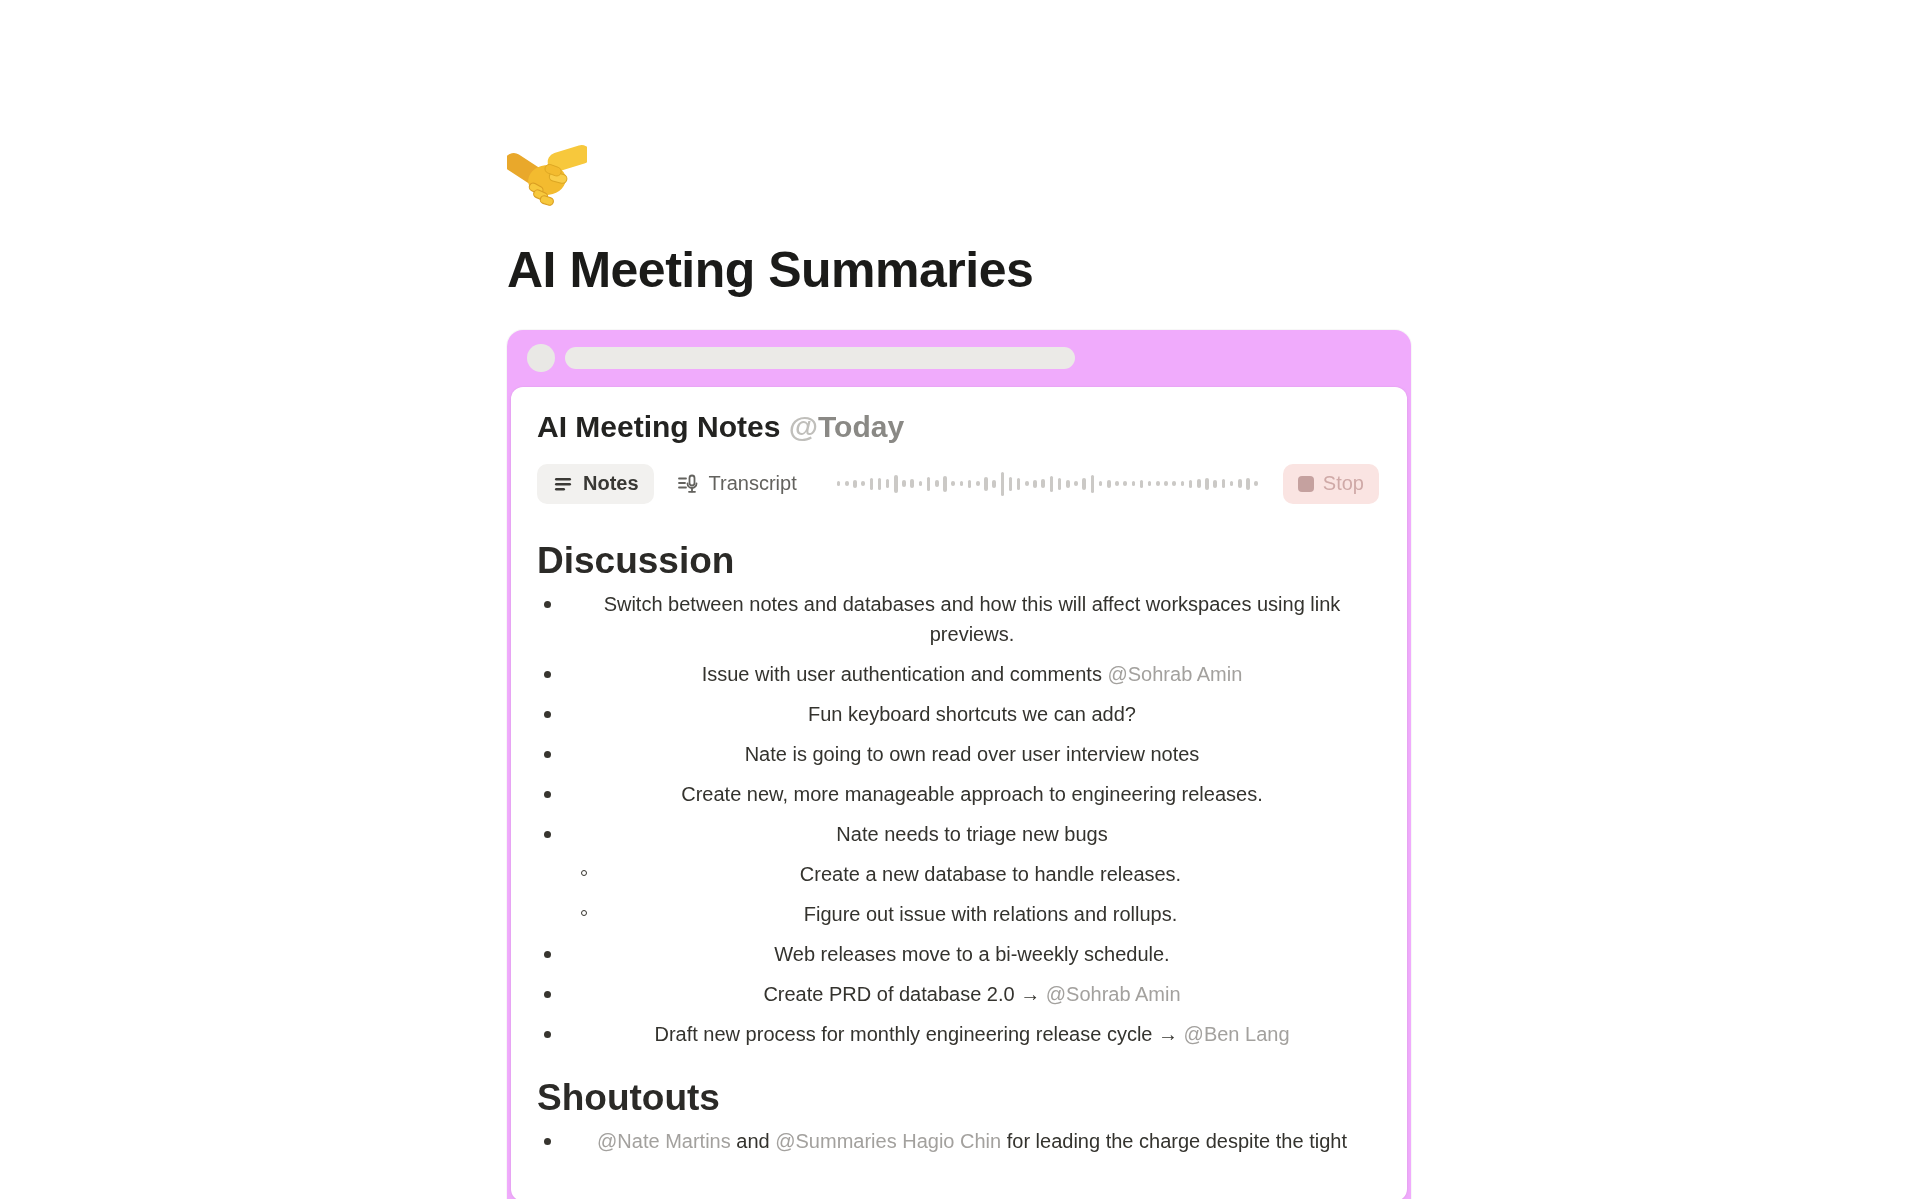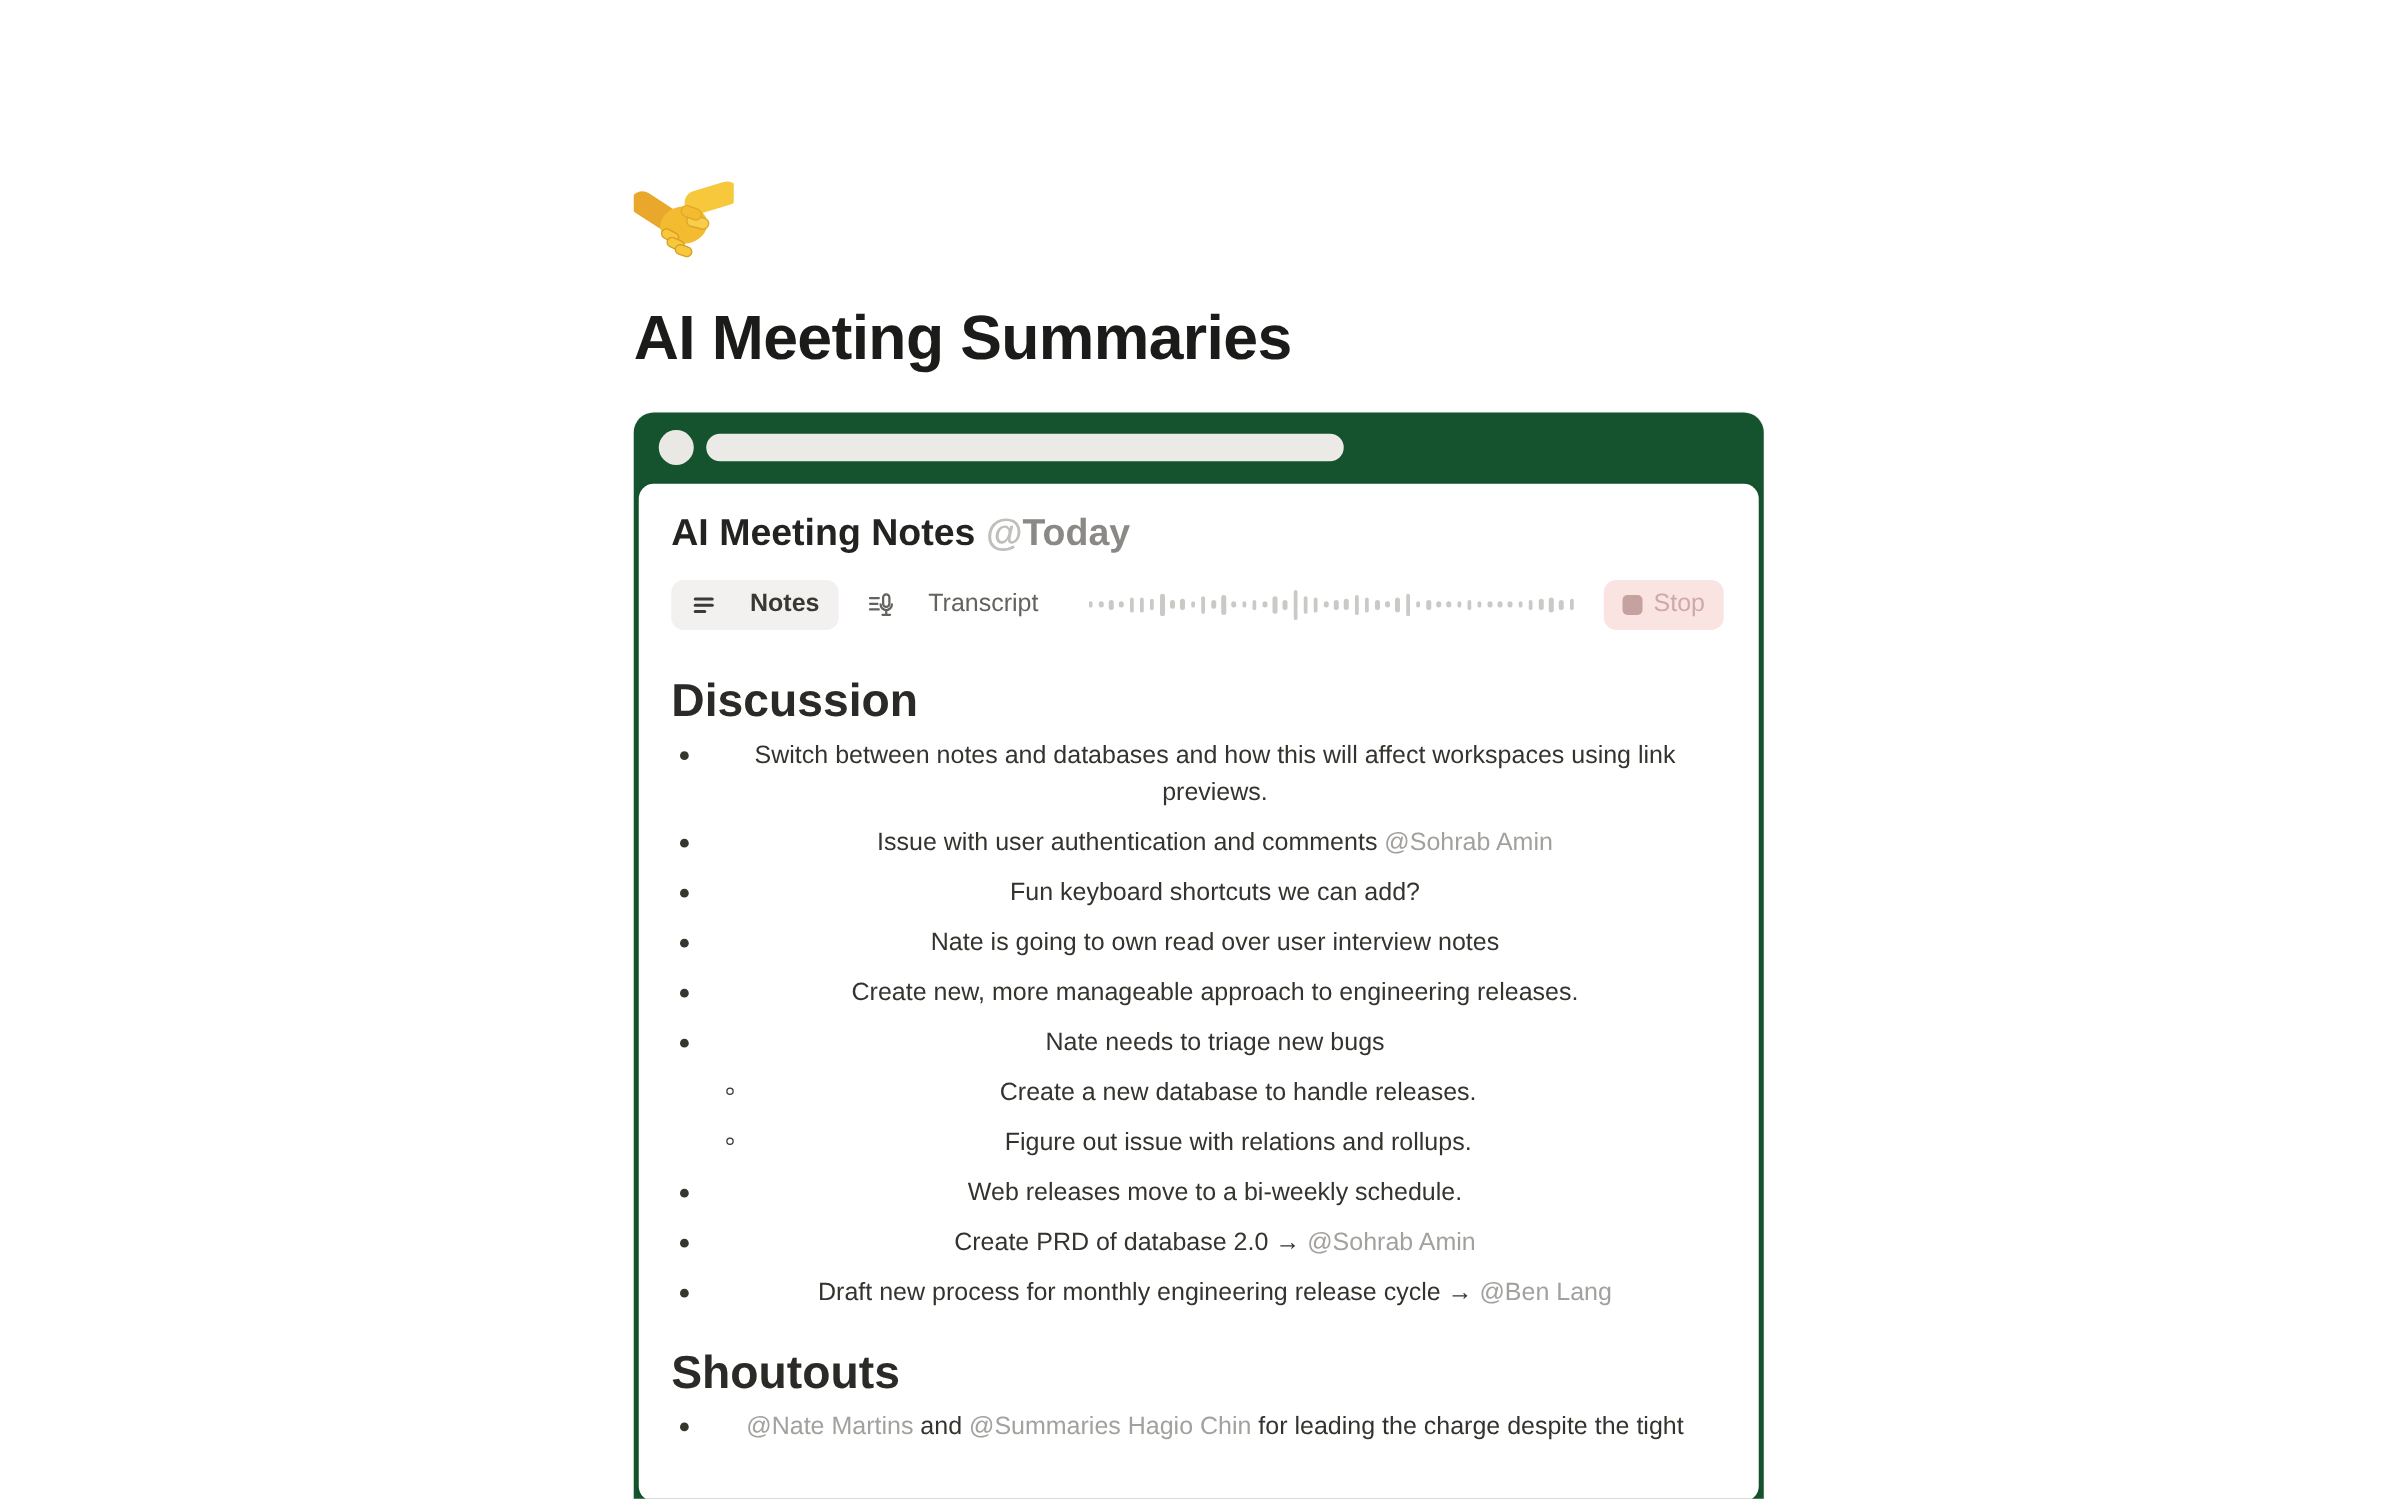--- a/index.html
+++ b/index.html
@@ -16,21 +16,21 @@
     font-weight: 700;
     letter-spacing: -0.5px;
     color: #1b1b19;
     line-height: 1.15;
   }
 
   
   .rec-card {
     margin-top: 30px;
     height: 871px;
-    background: #14532d;
+    background: #f0abfc;
     border-radius: 16px 16px 0 0;
     box-shadow: 0 0 0 1px rgba(0,0,0,0.03);
     overflow: hidden;
   }
   .rec-header { height: 57px; display: flex; align-items: center; padding: 0 20px; }
   .skeleton-circle { width: 28px; height: 28px; border-radius: 50%; background: #e9e8e5; flex: none; }
   .skeleton-pill { width: 510px; height: 22px; border-radius: 11px; background: #ebeae7; margin-left: 10px; }
 
   .note-card {
     margin: 0 4px;
@@ -40,21 +40,21 @@
     box-shadow: 0 1px 4px rgba(0,0,0,0.05), 0 0 0 1px rgba(0,0,0,0.015);
     padding: 20px 28px 0 26px;
   }
 
   .note-title-row { font-size: 30px; font-weight: 700; color: #232321; line-height: 40px; }
   .note-title-at { font-weight: 700; color: #c0bfbb; }
   .note-title-date { font-weight: 700; color: #8a8985; }
 
   
   .toolbar { margin-top: 17px; display: flex; align-items: center; height: 40px; }
-  .tab { display: inline-flex; align-items: center; gap: 26px; height: 40px; border-radius: 10px;
+  .tab { display: inline-flex; align-items: center; gap: 9px; height: 40px; border-radius: 10px;
          padding: 0 15px; font-size: 20px; cursor: default; }
   .tab.active { background: #f2f1ef; color: #393834; font-weight: 700; }
   .tab.inactive { color: #63625e; font-weight: 400; padding: 0 10px; margin-left: 12px; }
   .tab svg { display: block; }
 
   .waveform { flex: 1; display: flex; align-items: center; gap: 4.6px; margin: 0 22px 0 30px; height: 40px; overflow: hidden; }
   .wf-bar { width: 3.6px; border-radius: 2px; background: #cbc9c6; flex: none; }
 
   .stop-btn { display: inline-flex; align-items: center; gap: 9px; height: 40px; border-radius: 10px;
               padding: 0 15px; background: #fae4e2; font-size: 20px; font-weight: 400; color: #cfa9a7; }

